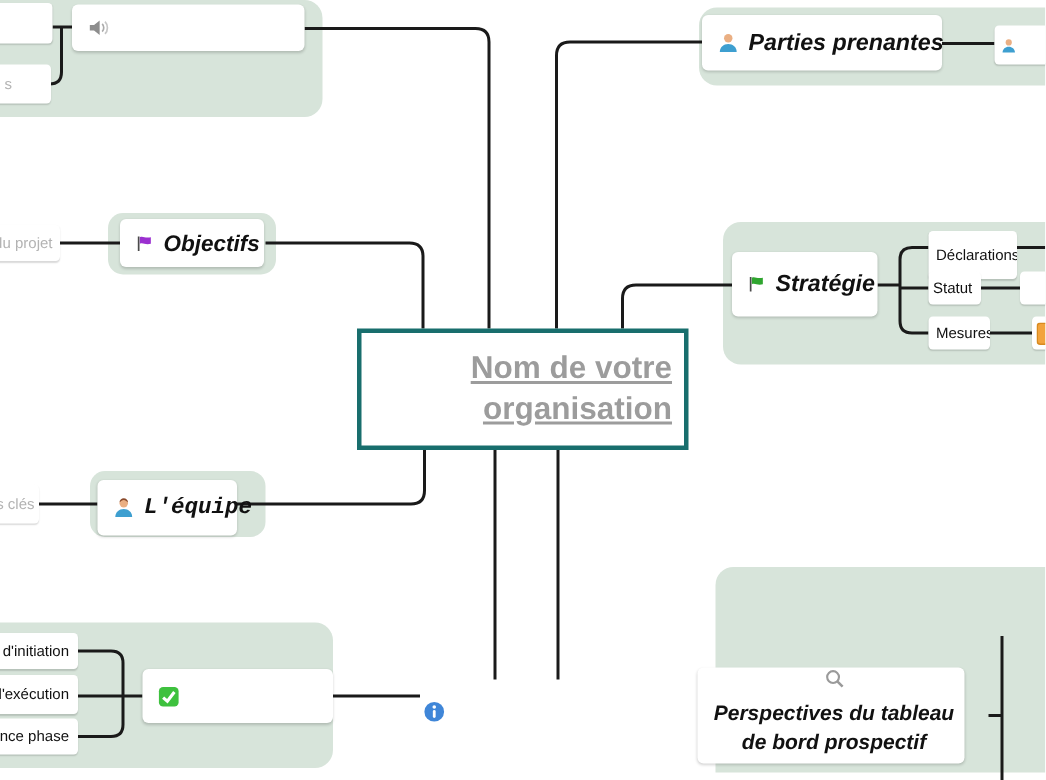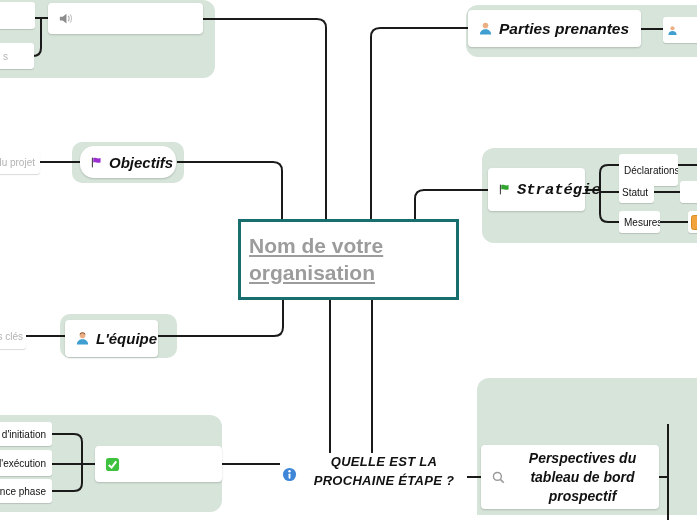--- a/index.html
+++ b/index.html
@@ -21,37 +21,37 @@
     position:absolute;z-index:3;background:#fff;border-radius:3px;
     box-shadow:0 1px 1px rgba(0,0,0,.15);
     font-size:10px;color:#111;display:flex;align-items:center;
     box-sizing:border-box;white-space:nowrap;overflow:hidden;
   }
   .child.right{justify-content:flex-end;}
   .gray{color:#b3b3b3;padding-left:36px;}
   #center-topic{
     position:absolute;z-index:4;left:238px;top:219px;width:221px;height:81px;
     background:#fff;border:3px solid #186e6d;box-sizing:border-box;
-    display:flex;align-items:center;justify-content:center;text-align:left;
+    display:flex;align-items:center;justify-content:center;text-align:right;
   }
   #center-topic .title{
     font-weight:bold;font-size:21px;line-height:1.25;color:#9c9c9c;
     text-decoration:underline;padding:0 8px;
   }
   #question-topic{
     position:absolute;z-index:3;left:300px;top:452px;width:168px;
     text-align:center;font-weight:800;font-style:italic;font-size:13px;
     line-height:19px;color:#111;letter-spacing:.3px;
   }
   #perspectives-topic{
-    position:absolute;z-index:3;left:481px;top:445px;width:178px;height:64px;
+    position:absolute;z-index:3;left:465px;top:445px;width:178px;height:64px;
     background:#fff;border-radius:4px;box-shadow:0 1px 2px rgba(0,0,0,.18);
     display:flex;align-items:center;gap:6px;padding:0 6px 0 10px;
     box-sizing:border-box;font-style:italic;font-weight:800;font-size:14px;
-    line-height:19px;color:#111;text-align:center;
+    line-height:19px;color:#111;text-align:center;flex-direction:column;
   }
   #perspectives-topic .lbl{flex:1;}
   .ic{flex:0 0 auto;display:block;}
 </style>
 </head>
 <body>
 
 <div id="canvas">
 
   <div class="pad" style="left:0;top:0;width:215px;height:78px;border-radius:0 12px 12px 0;"></div>
@@ -104,47 +104,47 @@
       <path d="M12.8 3.6c2.3 2.3 2.3 6.5 0 8.8" stroke="#c6c6c6" stroke-width="1.2" fill="none"></path>
     </svg>
   </div>
   <div class="child" style="left:-30px;top:2px;width:65px;height:27px;">
     <span></span>
   </div>
   <div class="child right gray" style="left:-30px;top:43px;width:64px;height:26px;padding-right:26px;">
     <span>s</span>
   </div>
 
-  <div class="node" style="left:468px;top:10px;width:173px;height:37px;font-size:15.5px;">
+  <div class="node" style="left:468px;top:10px;width:160px;height:37px;font-size:15.5px;">
     <svg class="ic" width="15" height="15" viewBox="0 0 16 16">
       <circle cx="8" cy="4.8" r="3" fill="#eaaf83"></circle>
       <path d="M2 14.5c0-3.4 2.7-5.6 6-5.6s6 2.2 6 5.6z" fill="#3e9fd0"></path>
     </svg>
     <span class="lbl">Parties prenantes</span>
   </div>
   <div class="child" style="left:663px;top:17px;width:48px;height:26px;padding-left:4px;gap:3px;">
     <svg class="ic" width="11" height="11" viewBox="0 0 16 16">
       <circle cx="8" cy="4.8" r="3" fill="#eaaf83"></circle>
       <path d="M2 14.5c0-3.4 2.7-5.6 6-5.6s6 2.2 6 5.6z" fill="#3e9fd0"></path>
     </svg>
     <span class="gray">Par</span>
   </div>
 
-  <div class="node" style="left:80px;top:146px;width:96px;height:32px;font-size:15px;border-radius:14px;">
+  <div class="node" style="left:80px;top:146px;width:96px;height:32px;font-size:15px;">
     <svg class="ic" width="13" height="13" viewBox="0 0 16 16">
       <path d="M3 2v12" stroke="#4a4a4a" stroke-width="1.4"></path>
       <path d="M4 2.6 C6.5 1.4 8.5 3.8 13 2.6 L13 8 C8.5 9.2 6.5 6.8 4 8 Z" fill="#9b30d0"></path>
     </svg>
     <span class="lbl">Objectifs</span>
   </div>
   <div class="child right gray" style="left:-62px;top:150px;width:102px;height:24px;padding-right:5px;">
     <span>du projet</span>
   </div>
 
-  <div class="node" style="left:488px;top:168px;width:97px;height:43px;font-size:15.5px;font-family:Liberation Mono, monospace;">
+  <div class="node" style="left:488px;top:168px;width:97px;height:43px;font-size:15.5px;">
     <svg class="ic" width="13" height="13" viewBox="0 0 16 16">
       <path d="M3 2v12" stroke="#4a4a4a" stroke-width="1.4"></path>
       <path d="M4 2.6 C6.5 1.4 8.5 3.8 13 2.6 L13 8 C8.5 9.2 6.5 6.8 4 8 Z" fill="#2fa52f"></path>
     </svg>
     <span class="lbl">Stratégie</span>
   </div>
   <div class="child" style="left:619px;top:154px;width:59px;height:32px;padding-left:5px;">
     <span>Déclarations</span>
   </div>
   <div class="child" style="left:619px;top:181px;width:35px;height:22px;padding-left:3px;">
@@ -155,21 +155,21 @@
   </div>
   <div class="child" style="left:619px;top:211px;width:41px;height:22px;padding-left:5px;align-items:center;">
     <span>Mesures</span>
   </div>
   <div class="child" style="left:688px;top:211px;width:30px;height:22px;padding-left:3px;">
     <svg class="ic" width="13" height="15" viewBox="0 0 13 15">
       <rect x="0.5" y="0.5" width="12" height="14" rx="2" fill="#f2a33c" stroke="#d88a1f"></rect>
     </svg>
   </div>
 
-  <div class="node" style="left:65px;top:320px;width:93px;height:37px;font-size:15px;">
+  <div class="node" style="left:65px;top:320px;width:93px;height:37px;font-size:15px;font-family:Liberation Mono, monospace;">
     <svg class="ic" width="15" height="15" viewBox="0 0 16 16">
       <circle cx="8" cy="4.8" r="3" fill="#eaaf83"></circle>
       <path d="M5 4.2 a3 3 0 0 1 6 0 c-1.2-1.2-1.8-1.8-3-1.8s-1.8.6-3 1.8z" fill="#8a4a2b"></path>
       <path d="M2 14.5c0-3.4 2.7-5.6 6-5.6s6 2.2 6 5.6z" fill="#3e9fd0"></path>
     </svg>
     <span class="lbl">L'équipe</span>
   </div>
   <div class="child right gray" style="left:-70px;top:323px;width:96px;height:26px;padding-right:3px;">
     <span>es clés</span>
   </div>
@@ -188,23 +188,20 @@
   </div>
   <div class="child right" style="left:-92px;top:479px;width:144px;height:24px;padding-right:6px;">
     <span>nance phase</span>
   </div>
 
   <svg width="15" height="15" viewBox="0 0 16 16" style="position:absolute;left:282px;top:467px;z-index:3;">
     <circle cx="8" cy="8" r="7" fill="#3f86d8"></circle>
     <circle cx="8" cy="4.6" r="1.3" fill="#fff"></circle>
     <rect x="7" y="6.8" width="2" height="5.6" rx="1" fill="#fff"></rect>
   </svg>
-  <div id="question-topic">
-    <span>QUELLE EST LA PROCHAINE ÉTAPE ?</span>
-  </div>
 
   <div id="perspectives-topic">
     <svg class="ic" width="15" height="15" viewBox="0 0 16 16">
       <circle cx="6.8" cy="6.8" r="4.2" stroke="#9a9a9a" stroke-width="1.5" fill="none"></circle>
       <path d="M10 10 L13.6 13.6" stroke="#9a9a9a" stroke-width="1.8"></path>
     </svg>
     <span class="lbl">Perspectives du tableau de bord prospectif</span>
   </div>
 
 </div>

